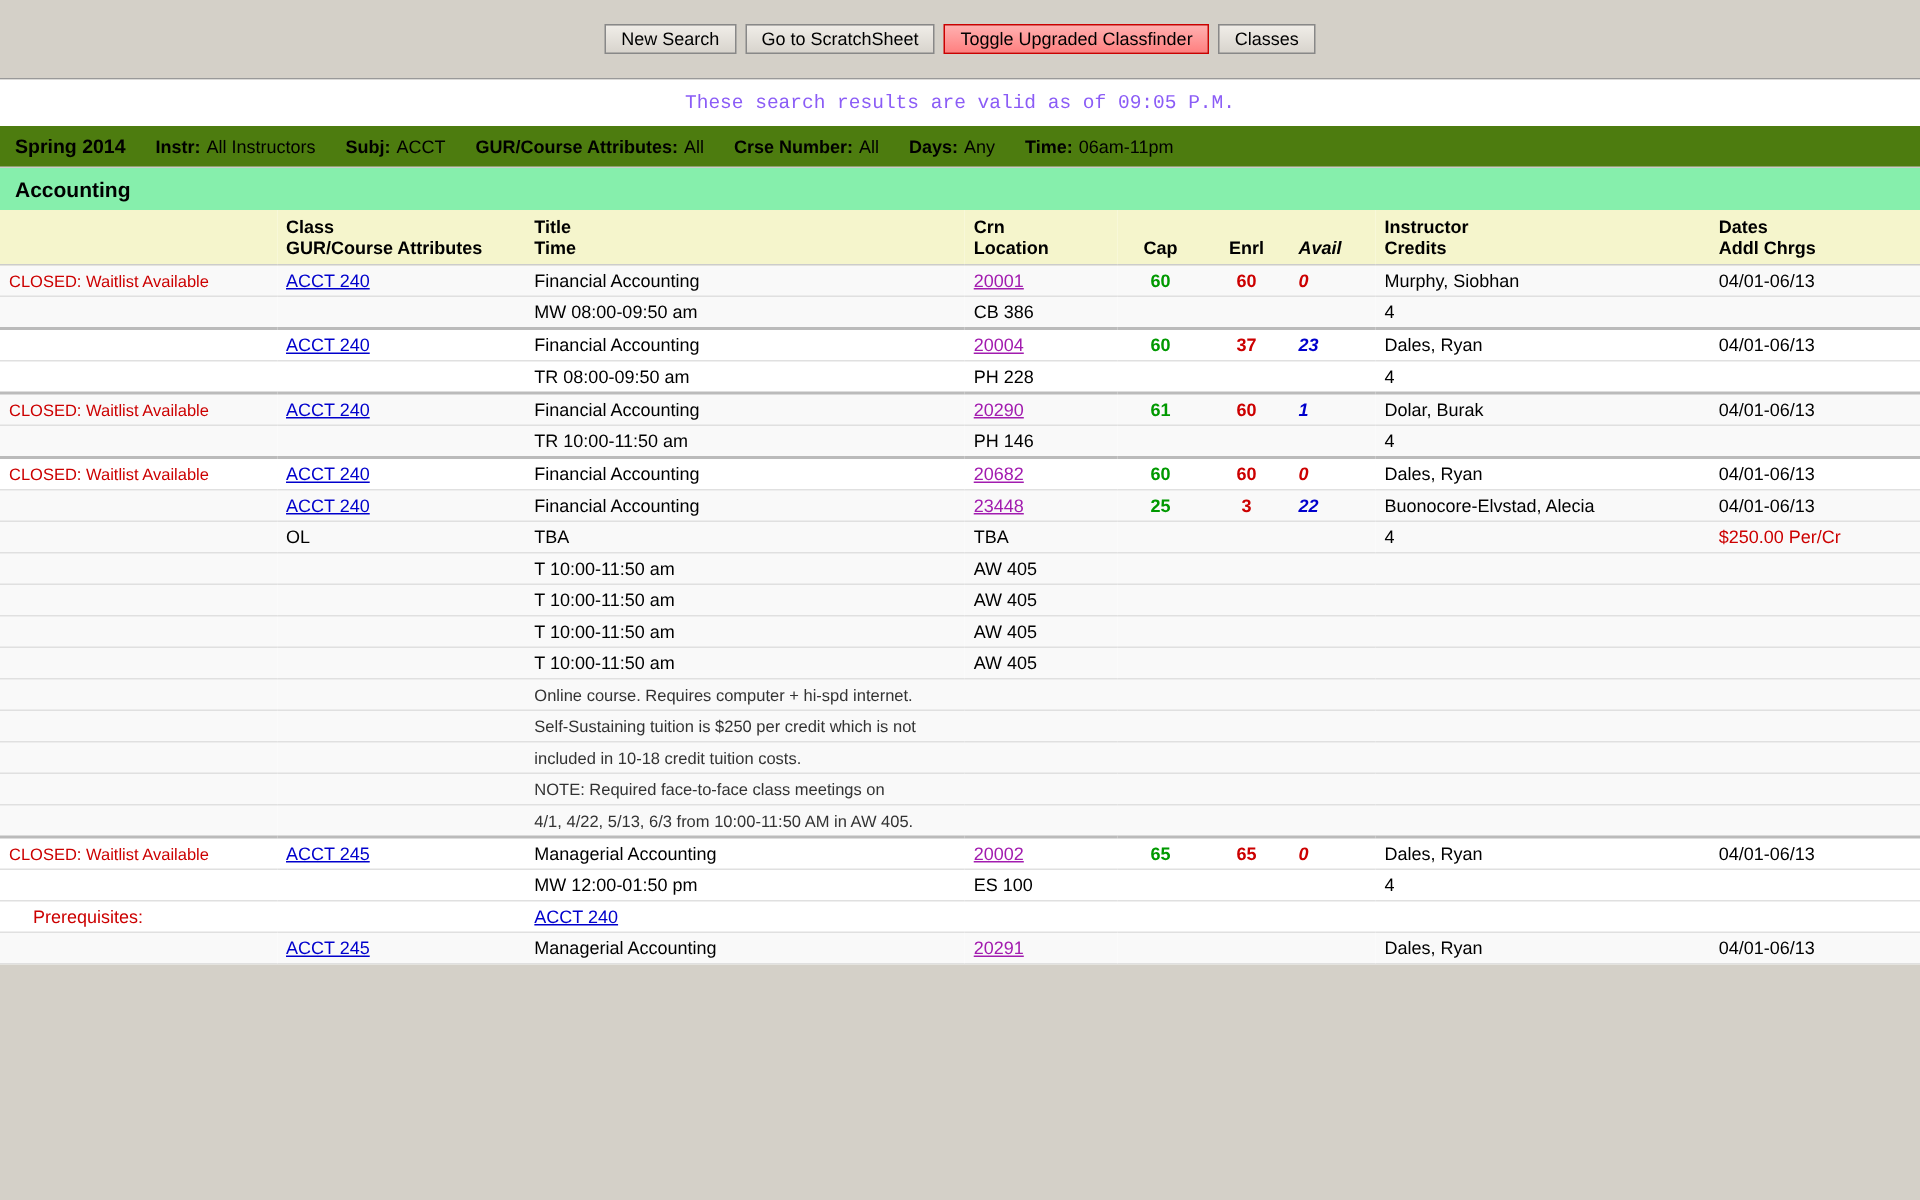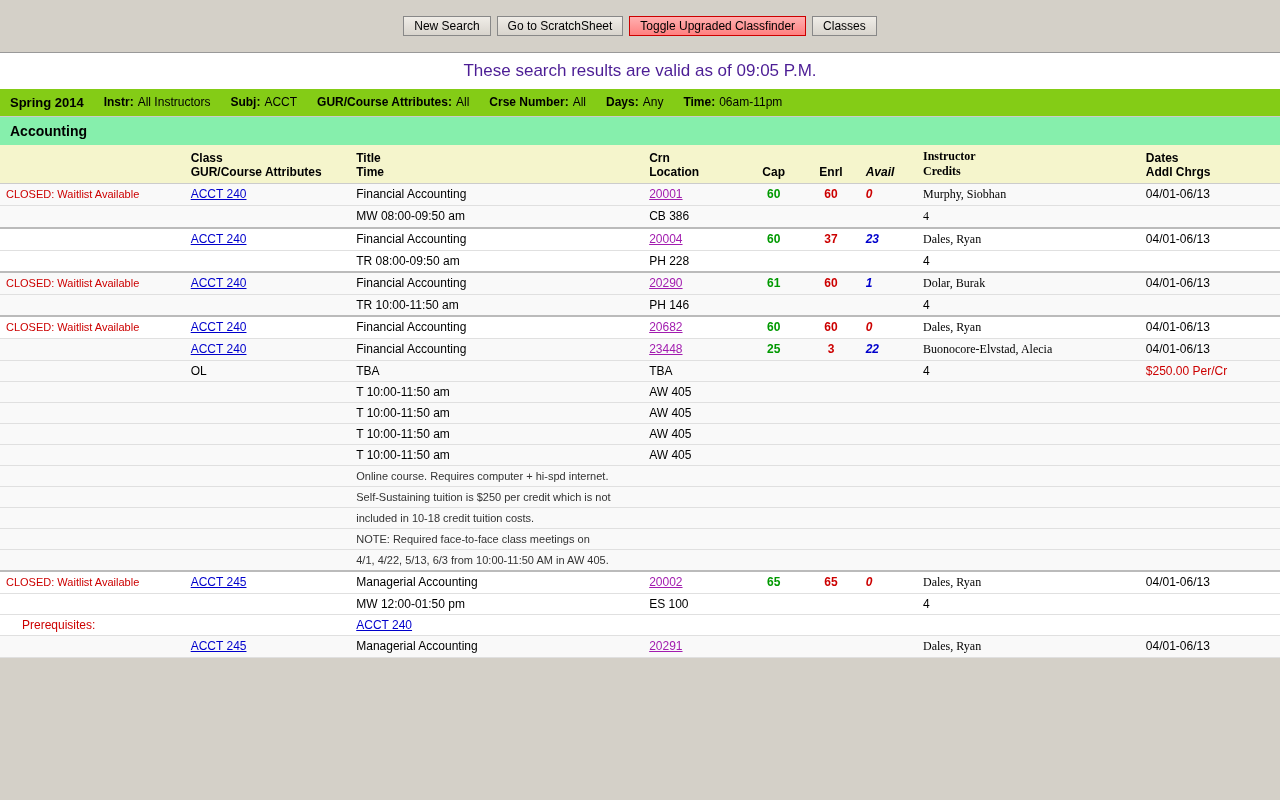--- a/index.html
+++ b/index.html
@@ -25,31 +25,32 @@
     }
     .toolbar-btn.highlighted {
       background: linear-gradient(to bottom, #ffb0b0, #ff8080);
       border-color: #cc0000;
     }
 
     
     #status-bar {
       text-align: center;
       padding: 8px;
-      color: #4c1d95;
-      font-size: 17px;
+      color: #8b5cf6;
+      font-size: 13px;
       background: #fff;
+      font-family: Liberation Mono, monospace;
     }
 
     
     #criteria-row {
       display: flex;
-      align-items: flex-start;
+      align-items: center;
       padding: 6px 10px;
-      background: #84cc16;
+      background: #4d7c0f;
       font-size: 12px;
       border-bottom: 1px solid #ccc;
       gap: 20px;
     }
     .criteria-item { display: flex; align-items: center; gap: 4px; }
     .criteria-label { font-weight: bold; }
 
     
     .section-header {
       background: #86efac;
@@ -98,21 +99,21 @@
     .notes-text { color: #333; font-size: 11px; }
     .ol-label { font-size: 12px; }
 
     td.col-status { width: 145px; }
     td.col-class { width: 130px; margin-top: 28px; }
     td.col-title { width: 230px; }
     td.col-crn { width: 80px; }
     td.col-cap { width: 45px; text-align: center; }
     td.col-enrl { width: 45px; text-align: center; }
     td.col-avail { width: 45px; text-align: left; font-style: italic; }
-    td.col-instr { width: 175px; font-family: Liberation Serif, serif; }
+    td.col-instr { width: 175px; }
     td.col-dates { width: 110px; }
     .row-separator td { border-bottom: 2px solid #bbb; }
   </style>
 </head>
 <body>
 
 <div id="toolbar">
   <button class="toolbar-btn">New Search</button>
   <button class="toolbar-btn">Go to ScratchSheet</button>
   <button class="toolbar-btn highlighted">Toggle Upgraded Classfinder</button>

